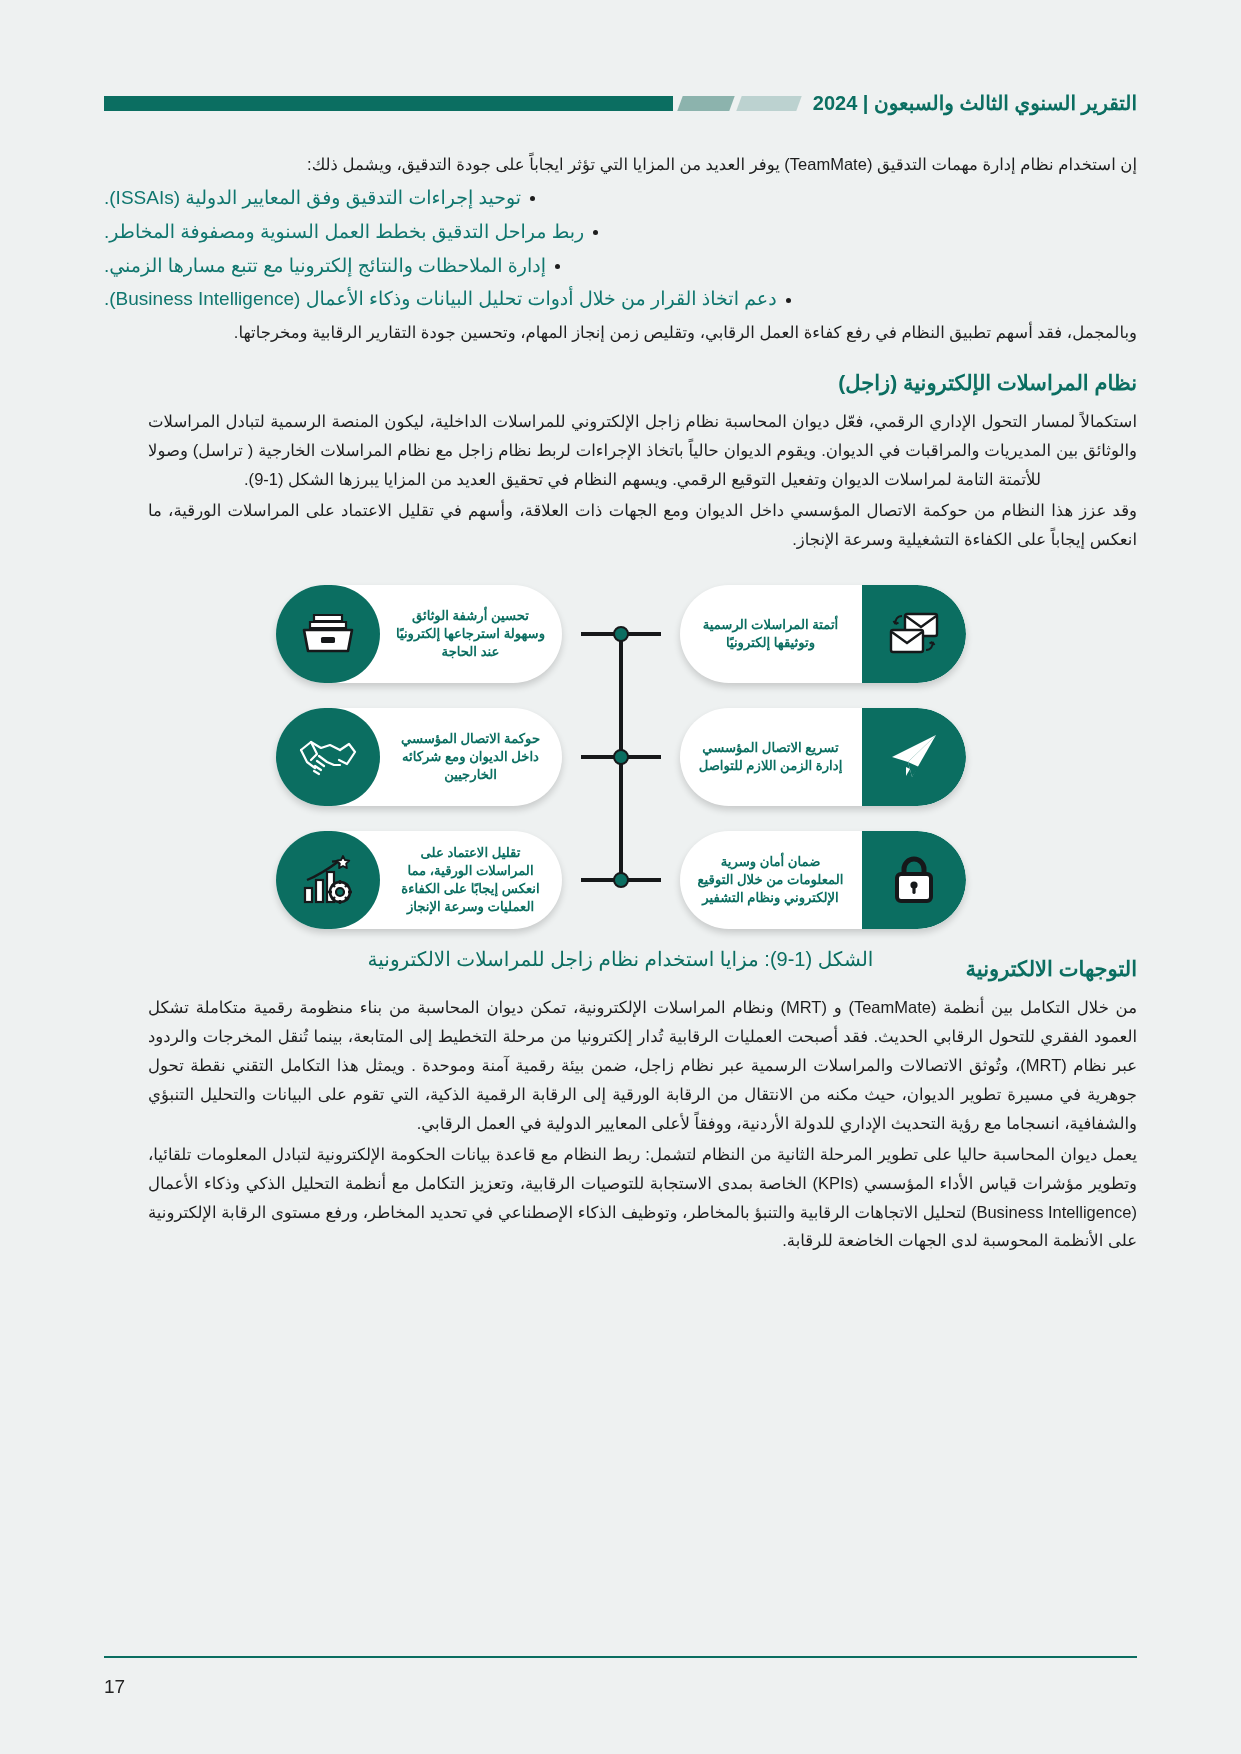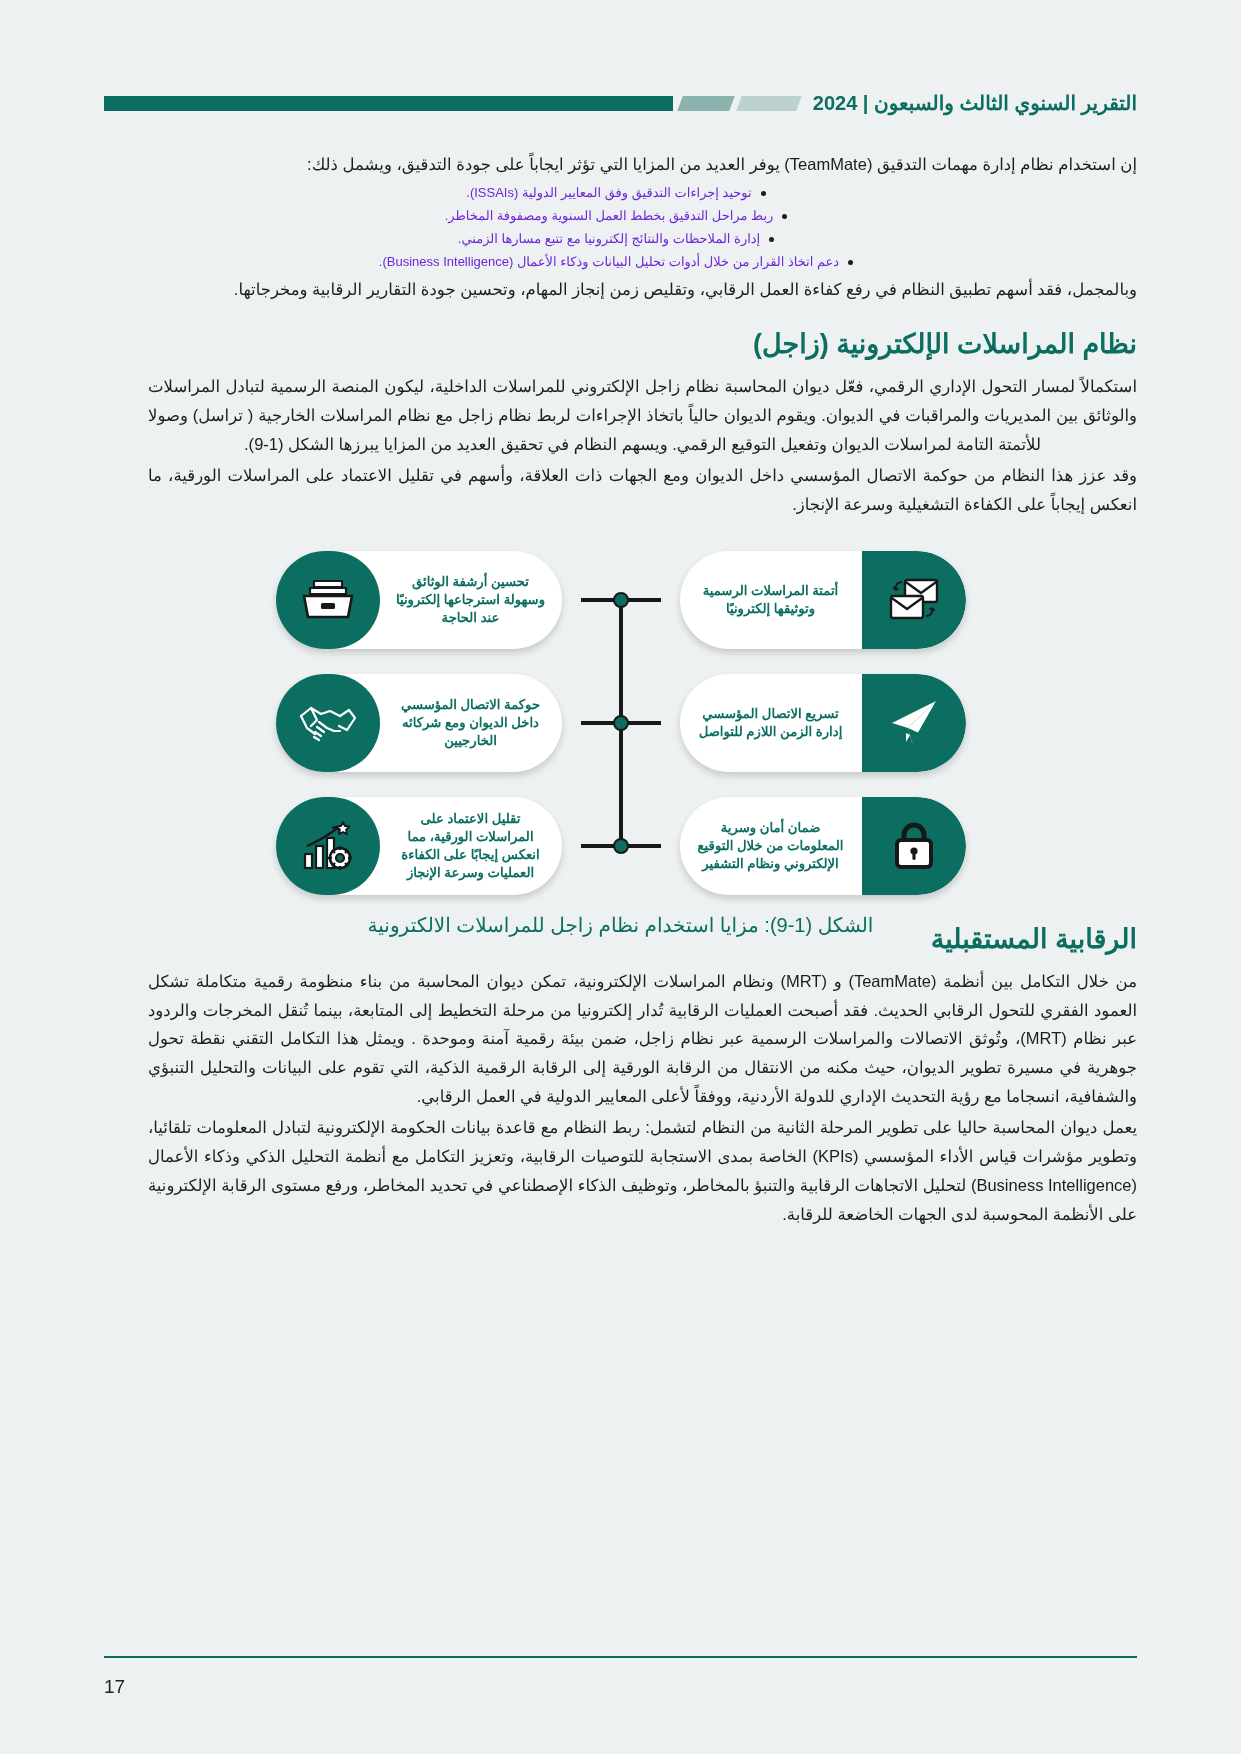--- a/index.html
+++ b/index.html
@@ -78,39 +78,39 @@
     margin-left: 44px;
   }
   p.body-text.center-last { text-align-last: center; }
 
   ul.bullets {
     list-style: none;
     margin: 2px 0 2px 0;
     padding: 0;
   }
   ul.bullets li {
-    font-size: 13px;
+    font-size: 19px;
     line-height: 1.78;
-    text-align: center;
-    color: #6d28d9;
+    text-align: left;
+    color: #0f766e;
     position: relative;
   }
   ul.bullets li .dot {
     display: inline-block;
     width: 5px;
     height: 5px;
     border-radius: 50%;
     background: #1d1d1d;
     vertical-align: middle;
     margin-right: 9px;
     margin-left: 9px;
   }
 
   h2.section-title {
-    font-size: 27px;
+    font-size: 21px;
     font-weight: bold;
     color: #0b6e61;
     margin: 24px 0 12px 0;
     text-align: right;
     letter-spacing: -0.2px;
   }
 
   
   .figure-wrap {
     margin: 30px 0 0 0;
@@ -368,21 +368,21 @@
               </svg>
             </div>
             <div class="pill-text">تقليل الاعتماد على المراسلات الورقية، مما انعكس إيجابًا على الكفاءة العمليات وسرعة الإنجاز</div>
           </div>
         </div>
       </div>
 
       <div class="fig-caption">الشكل (1-9): مزايا استخدام نظام زاجل للمراسلات الالكترونية</div>
     </div>
 
-    <h2 class="section-title">الرقابية المستقبلية</h2>
+    <h2 class="section-title">التوجهات الالكترونية</h2>
     <p class="body-text">من خلال التكامل بين أنظمة (TeamMate) و (MRT) ونظام المراسلات الإلكترونية، تمكن ديوان المحاسبة من بناء منظومة رقمية متكاملة تشكل العمود الفقري للتحول الرقابي الحديث. فقد أصبحت العمليات الرقابية تُدار إلكترونيا من مرحلة التخطيط إلى المتابعة، بينما تُنقل المخرجات والردود عبر نظام (MRT)، وتُوثق الاتصالات والمراسلات الرسمية عبر نظام زاجل، ضمن بيئة رقمية آمنة وموحدة . ويمثل هذا التكامل التقني نقطة تحول جوهرية في مسيرة تطوير الديوان، حيث مكنه من الانتقال من الرقابة الورقية إلى الرقابة الرقمية الذكية، التي تقوم على البيانات والتحليل التنبؤي والشفافية، انسجاما مع رؤية التحديث الإداري للدولة الأردنية، ووفقاً لأعلى المعايير الدولية في العمل الرقابي.</p>
     <p class="body-text">يعمل ديوان المحاسبة حاليا على تطوير المرحلة الثانية من النظام لتشمل: ربط النظام مع قاعدة بيانات الحكومة الإلكترونية لتبادل المعلومات تلقائيا، وتطوير مؤشرات قياس الأداء المؤسسي (KPIs) الخاصة بمدى الاستجابة للتوصيات الرقابية، وتعزيز التكامل مع أنظمة التحليل الذكي وذكاء الأعمال (Business Intelligence) لتحليل الاتجاهات الرقابية والتنبؤ بالمخاطر، وتوظيف الذكاء الإصطناعي في تحديد المخاطر، ورفع مستوى الرقابة الإلكترونية على الأنظمة المحوسبة لدى الجهات الخاضعة للرقابة.</p>
 
   </div>
 
   <div class="footer-rule"></div>
   <div class="page-number">17</div>
 </div>
 
 </body></html>

